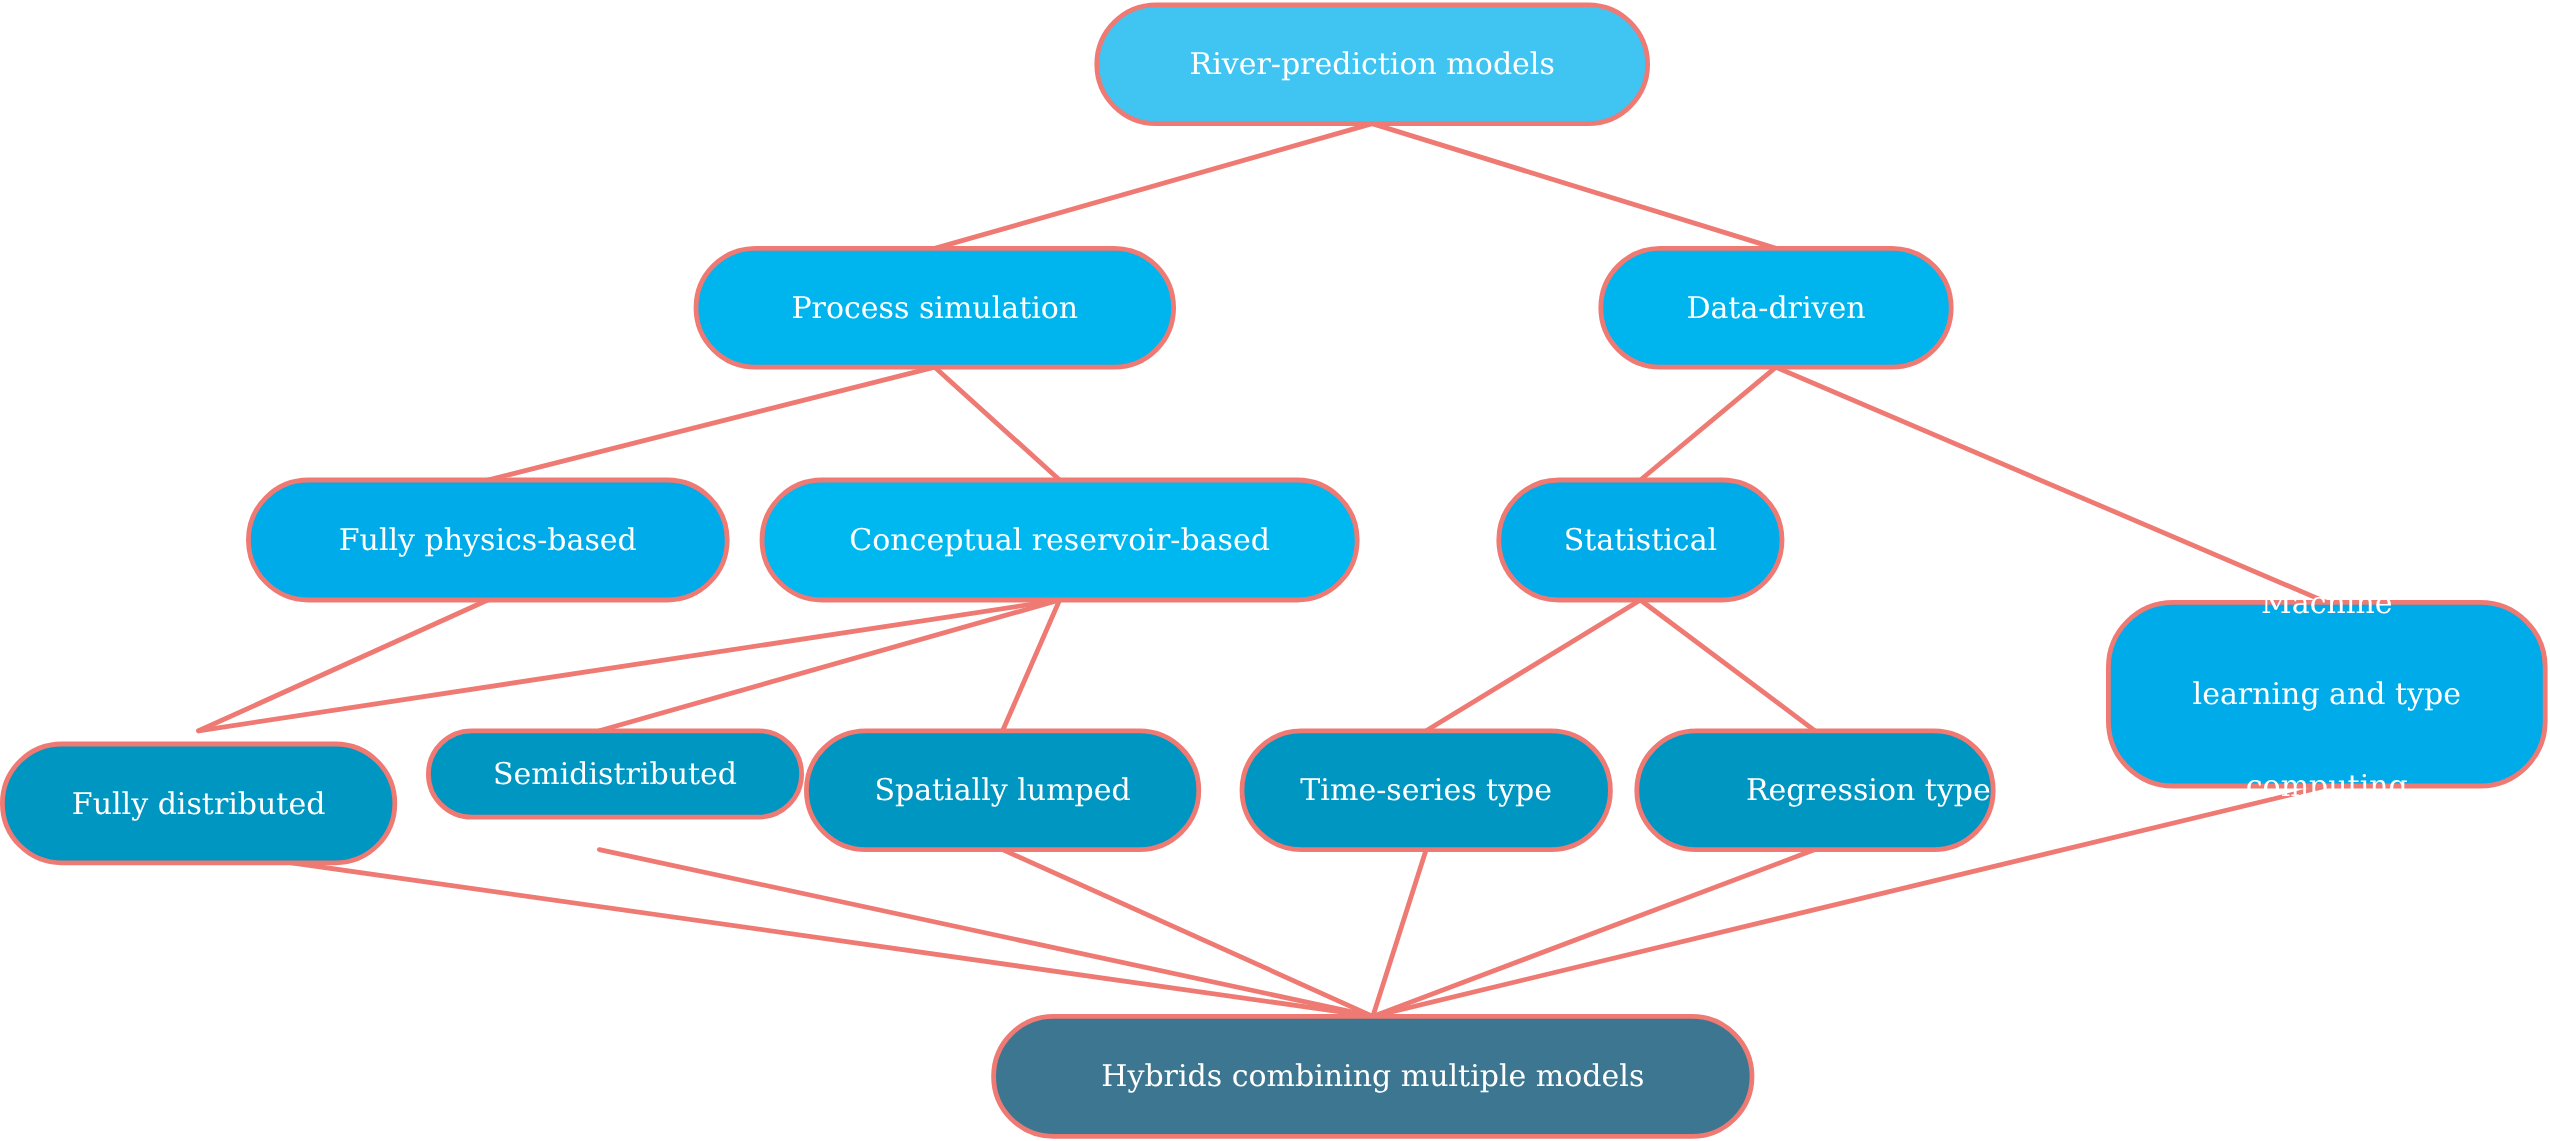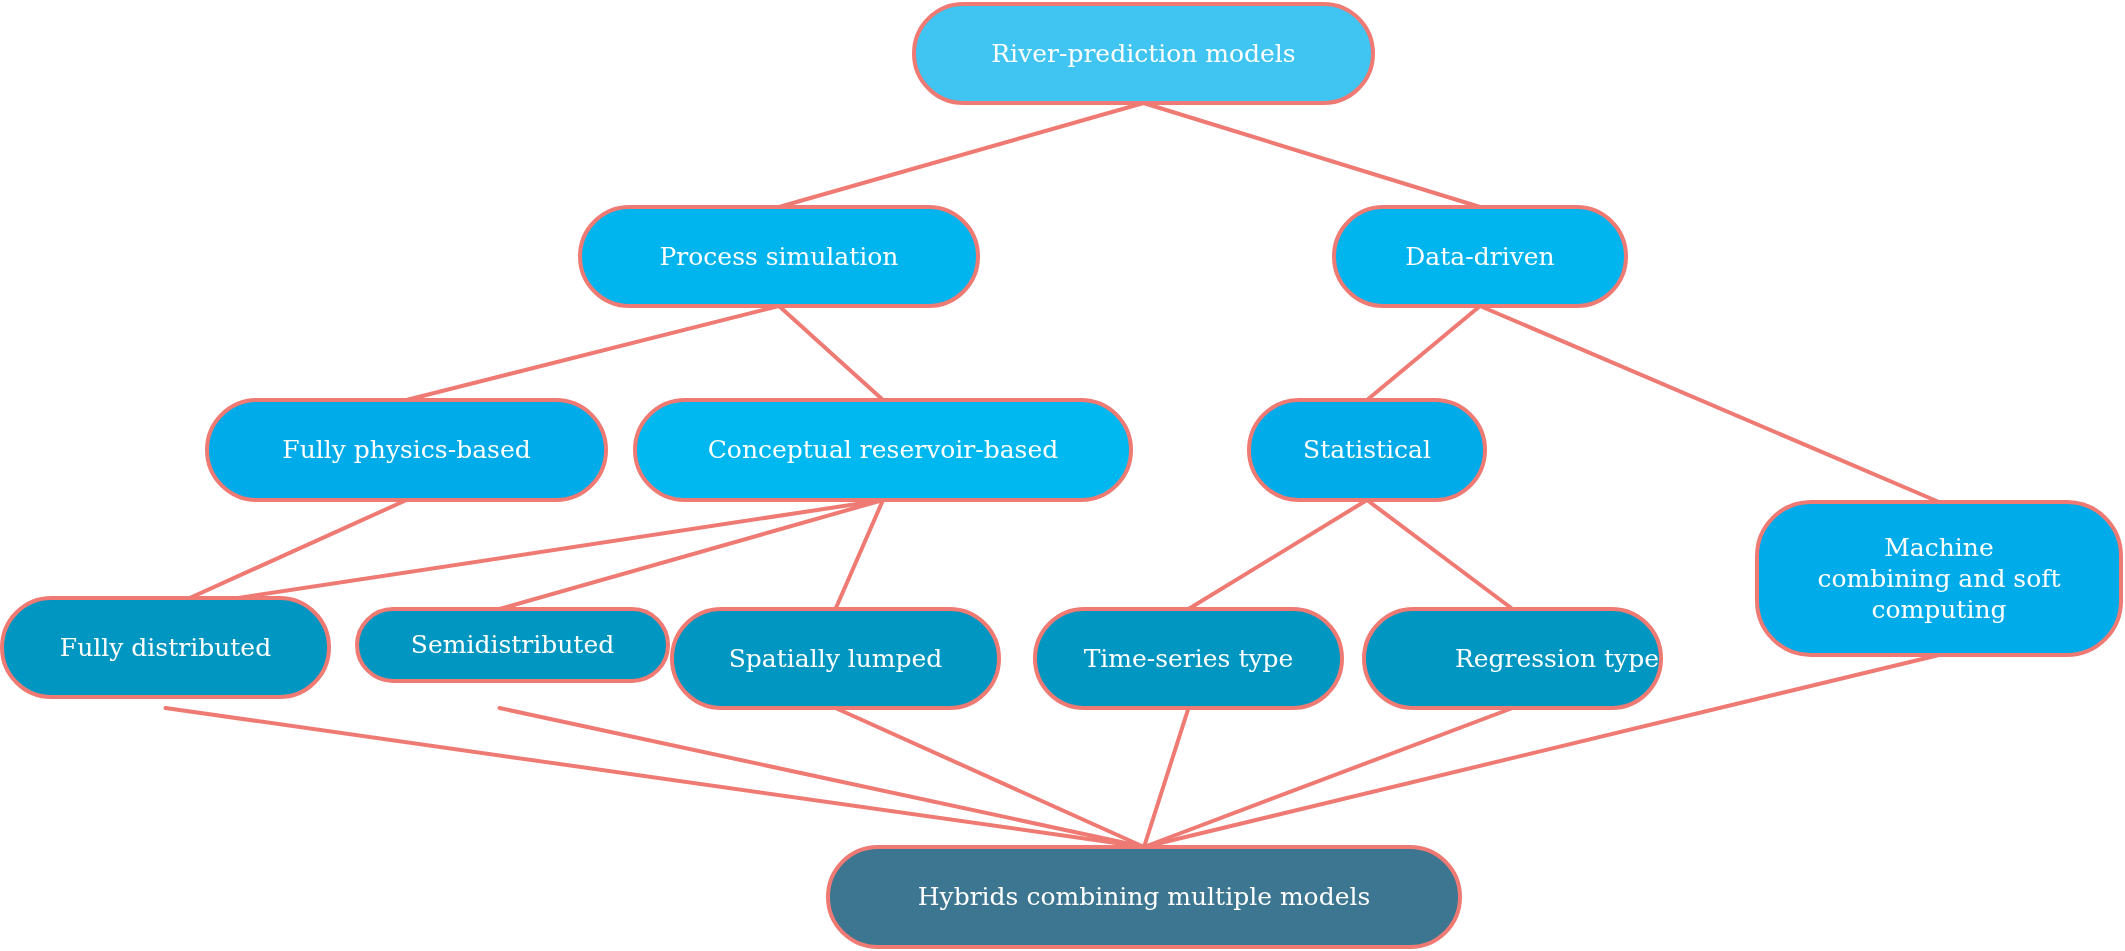--- a/index.html
+++ b/index.html
@@ -12,21 +12,21 @@
     display: flex; align-items: center; justify-content: center; text-align: center;
     color: #ffffff; font-family: "DejaVu Serif", "Liberation Serif", serif;
     font-size: 25px; line-height: 1.25;
   }
   .lvl1 { background: #40c4f2; }
   .lvl2 { background: #00b4ee; }
   .lvl3 { background: #00abe9; }
   .lvl3b { background: #00b8f0; }
   .lvl4 { background: #0096c2; }
   .lvl5 { background: #3d7690; }
-  .ml { border-radius: 56px; padding: 0 20px; }
+  .ml { border-radius: 56px; padding: 0 20px; gap: 45px; }
 </style>
 </head>
 <body>
 
 <svg id="edges">
     <line x1="1143.5" y1="103" x2="779" y2="207"></line>
     <line x1="1143.5" y1="103" x2="1480" y2="207"></line>
     <line x1="779" y1="306" x2="406.5" y2="400"></line>
     <line x1="779" y1="306" x2="883" y2="400"></line>
     <line x1="1480" y1="306" x2="1367" y2="400"></line>
@@ -64,25 +64,25 @@
 <div class="node lvl3b" id="n-conceptual" style="left:633px;top:398px;width:500px;height:104px;">
   <span>Conceptual reservoir-based</span>
 </div>
 
 <div class="node lvl3" id="n-statistical" style="left:1247px;top:398px;width:240px;height:104px;">
   <span>Statistical</span>
 </div>
 
 <div class="node lvl3 ml" id="n-ml" style="left:1755px;top:500px;width:368px;height:157px;flex-direction:column;">
   <span>Machine</span>
-  <span>combining and soft</span>
+  <span>learning and type</span>
   <span>computing</span>
 </div>
 
-<div class="node lvl4" id="n-fully_distributed" style="left:0px;top:596px;width:331px;height:103px;">
+<div class="node lvl4" id="n-fully_distributed" style="left:0px;top:618px;width:331px;height:103px;">
   <span>Fully distributed</span>
 </div>
 
 <div class="node lvl4" id="n-semidistributed" style="left:355px;top:607px;width:315px;height:76px;">
   <span>Semidistributed</span>
 </div>
 
 <div class="node lvl4" id="n-lumped" style="left:670px;top:607px;width:331px;height:103px;">
   <span>Spatially lumped</span>
 </div>

